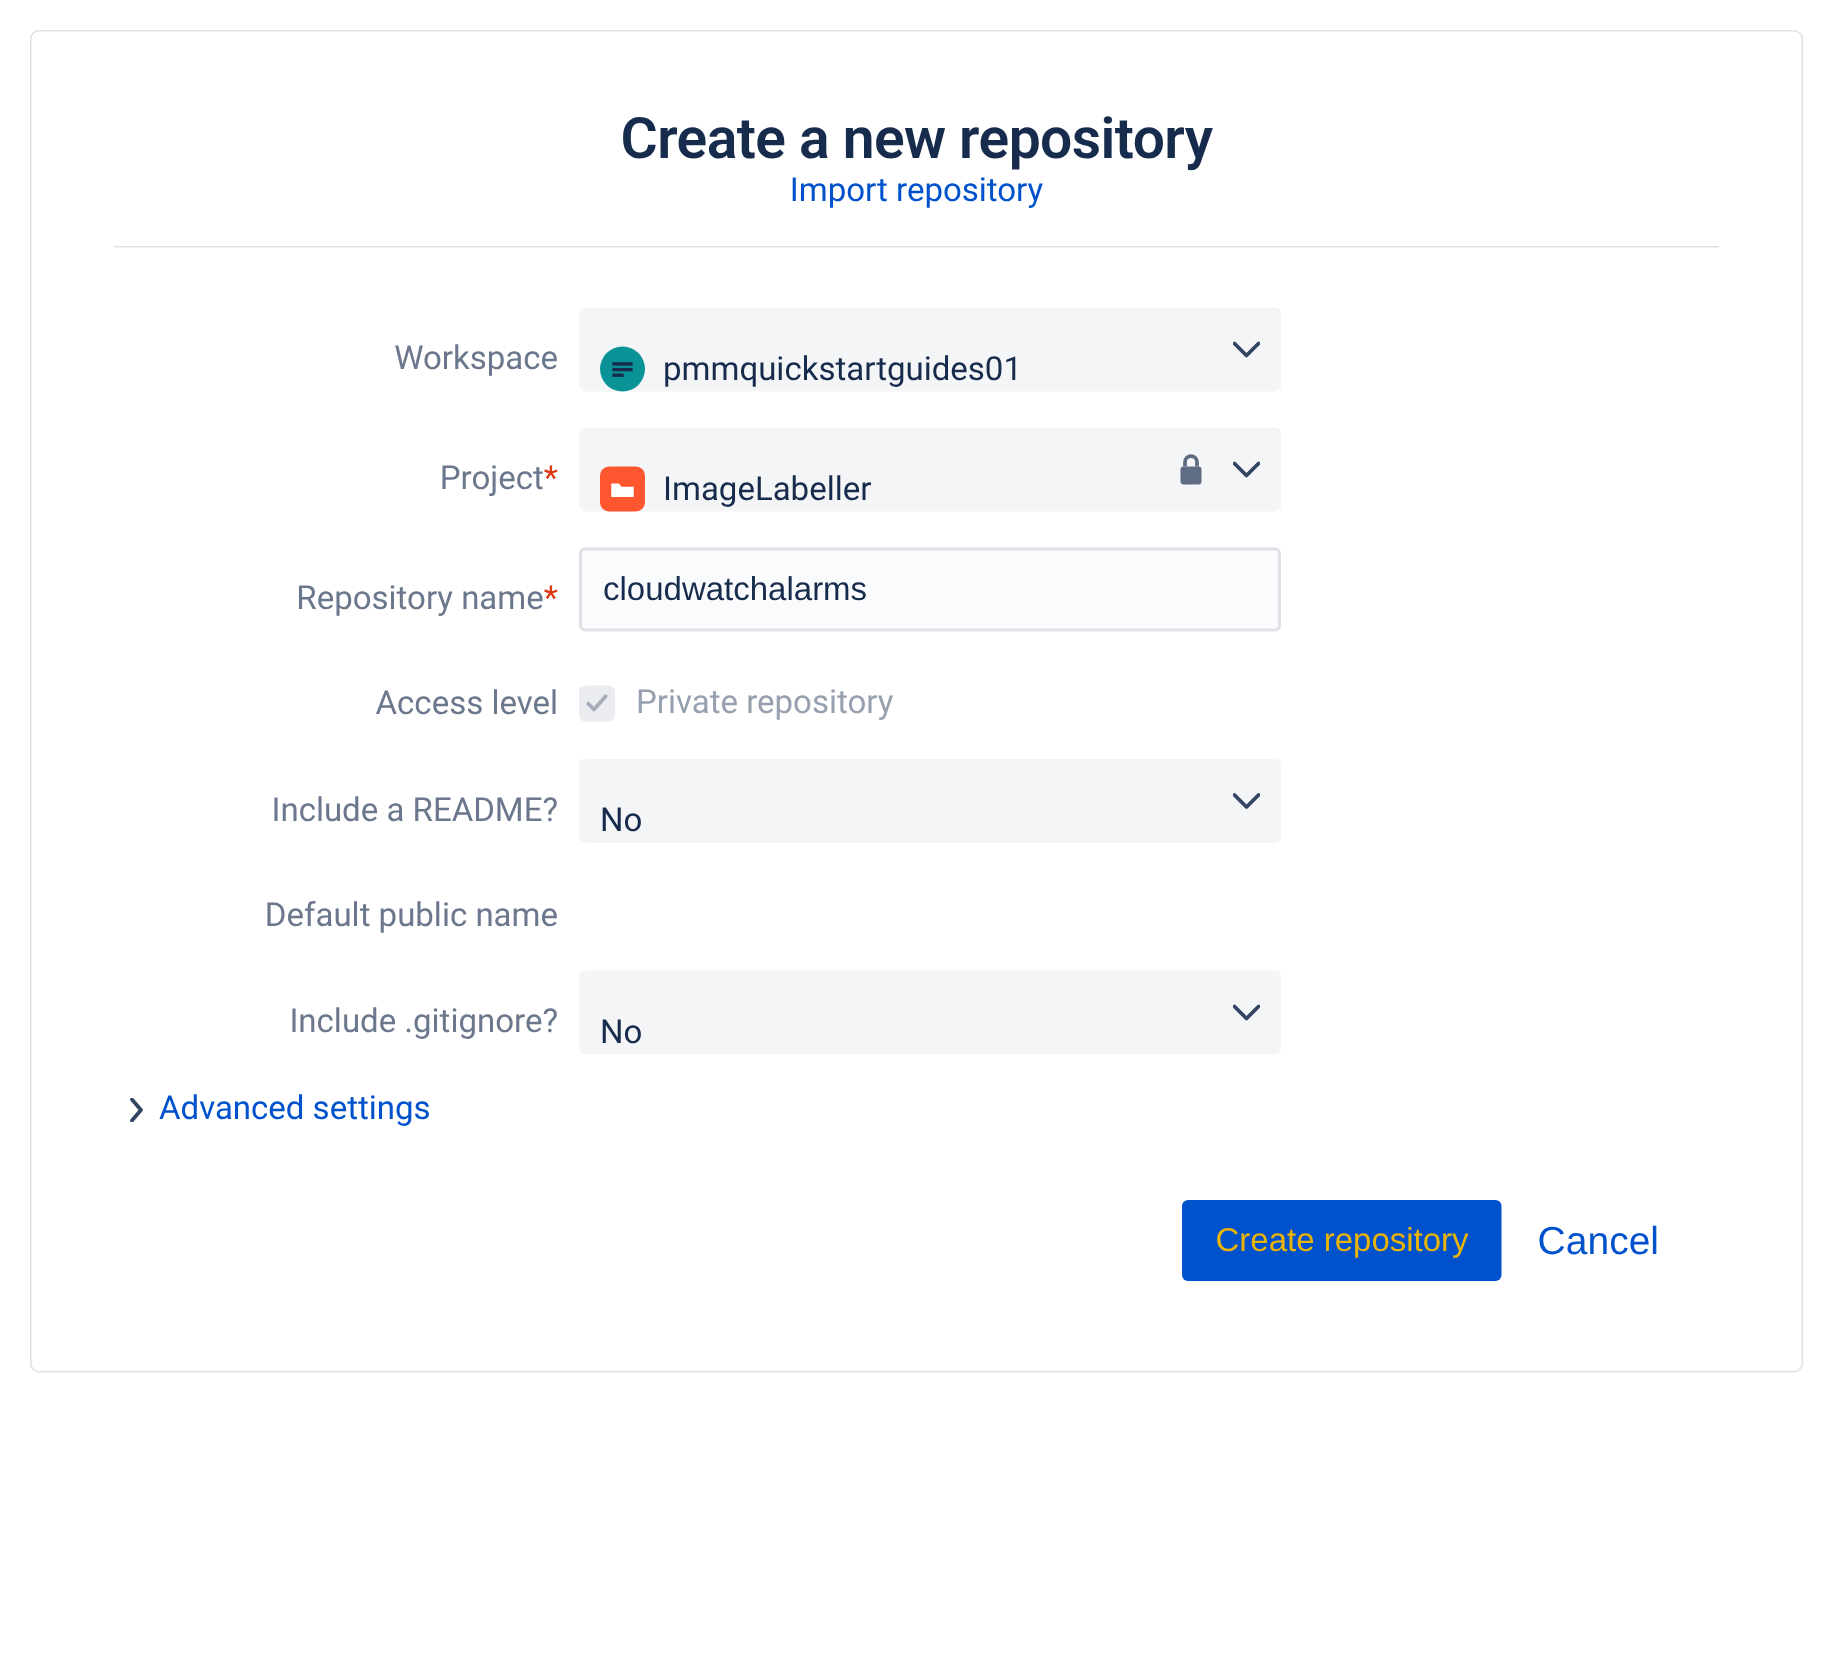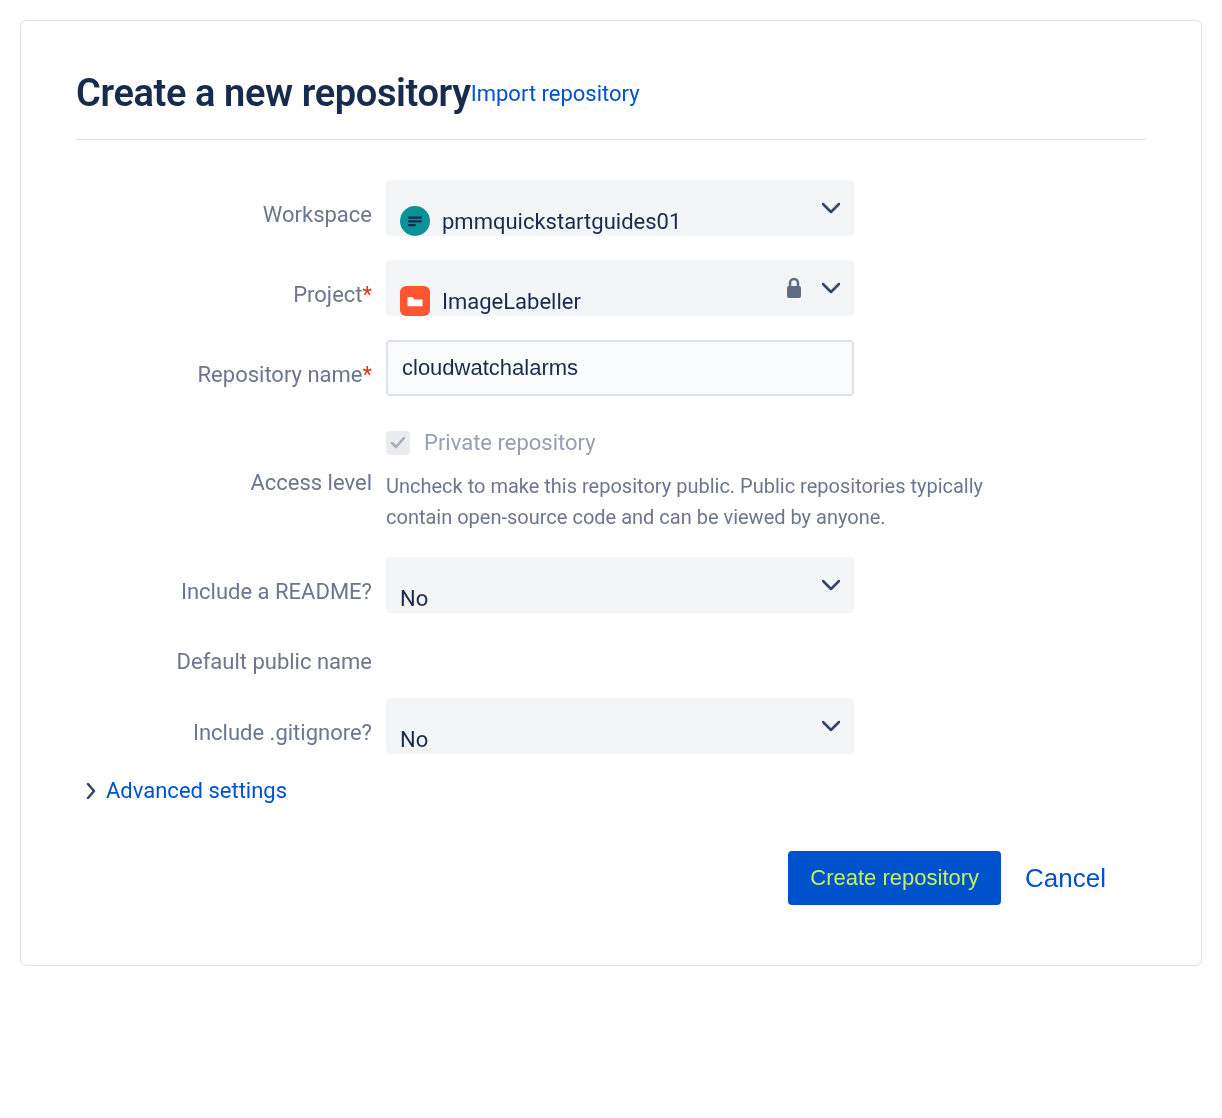--- a/index.html
+++ b/index.html
@@ -19,20 +19,21 @@
       max-width: 1182px;
       margin: 0 auto;
     }
     .header-row {
       display: flex;
       justify-content: flex-start;
       align-items: center;
       padding-bottom: 24px;
       border-bottom: 1px solid #dfe1e6;
       margin-bottom: 40px;
+      flex-direction: column;
     }
     .page-title {
       font-size: 38px;
       font-weight: 600;
       color: #172b4d;
       letter-spacing: -0.01em;
     }
     .import-link {
       color: #0052cc;
       font-size: 22px;
@@ -182,21 +183,21 @@
     .actions-row {
       display: flex;
       justify-content: flex-end;
       align-items: center;
       gap: 24px;
       margin-top: 48px;
       padding-right: 40px;
     }
     .btn-primary {
       background: #0052cc;
-      color: #bef264;
+      color: #eab308;
       border: none;
       border-radius: 4px;
       font-size: 22px;
       padding: 14px 22px;
       cursor: pointer;
     }
     .btn-link {
       background: none;
       border: none;
       color: #0052cc;
@@ -280,21 +281,20 @@
     <div class="form-label">Access level</div>
     <div class="help-wrap">
       <div class="checkbox-row">
         <span class="checkbox-box">
           <svg viewBox="0 0 14 12">
             <path d="M1 6 L5 10 L13 1" stroke="#a5adba" stroke-width="2.5" fill="none" stroke-linecap="round" stroke-linejoin="round"></path>
           </svg>
         </span>
         <span class="checkbox-label">Private repository</span>
       </div>
-      <div class="help-text">Uncheck to make this repository public. Public repositories typically contain open-source code and can be viewed by anyone.</div>
     </div>
   </div>
 
   <div class="form-row">
     <div class="form-label">Include a README?</div>
     <div class="form-control-wrap">
       <div class="select-box">
         <div class="select-left">
           <span>No</span>
         </div>

